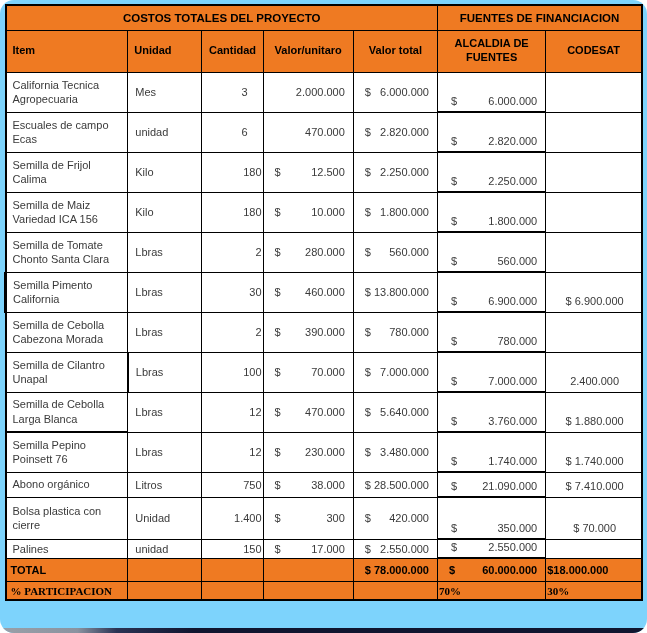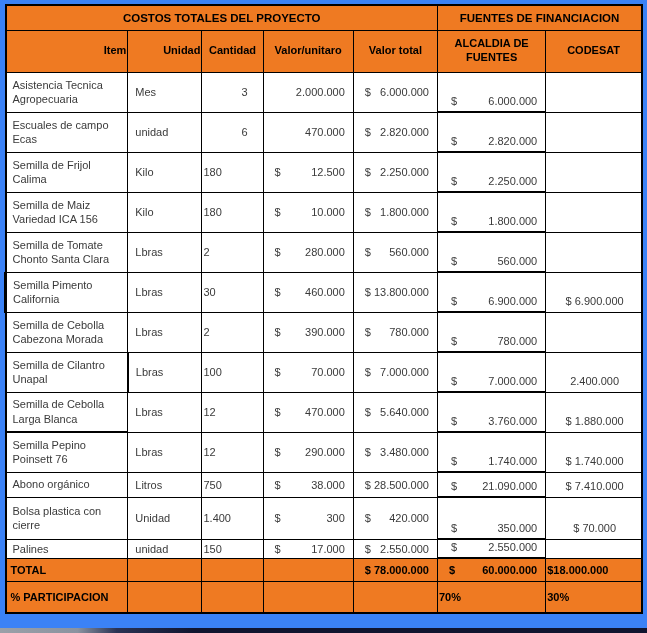--- a/index.html
+++ b/index.html
@@ -1,23 +1,24 @@
 <!DOCTYPE html>
 <html style="--orange: #EF7A22; --navy: #10152F;"><head>
 <meta charset="utf-8">
 <style>
   html, body { margin: 0; padding: 0; background: #fff; }
   .page {
     width: 647px; height: 633px;
-    background: #3b82f6;
+    background: #7dd3fc;
     font-family: "Liberation Sans", sans-serif;
     box-sizing: border-box;
     padding: 4px 4px 0 4px;
     position: relative;
     overflow: hidden;
+    border-radius: 14px;
   }
   table.cost-table {
     border-collapse: collapse;
     table-layout: fixed;
     width: 639px;
     border: 2px solid #000;
   }
   col.c1 { width: 122px; }
   col.c2 { width: 74px; }
   col.c3 { width: 61px; }
@@ -32,40 +33,40 @@
   thead th {
     background: var(--orange, #EF7A22);
     color: #000;
     font-size: 11px;
     font-weight: bold;
   }
   tr.h1 { height: 25px; }
   tr.h1 th { text-align: center; font-size: 11.5px; }
   tr.h2 { height: 42px; }
   tr.h2 th { text-align: center; vertical-align: middle; line-height: 1.25; }
-  tr.h2 th.left { text-align: right; padding-left: 6px; }
+  tr.h2 th.left { text-align: left; padding-left: 6px; }
   tr.h2 th .wrapbox {
     display: inline-block; max-width: 50px;
     word-break: break-all; line-height: 1.2;
   }
 
   
   tbody td {
     font-size: 11px; color: #3a3a3a;
     vertical-align: middle;
     background: #fff;
   }
   tbody tr { height: 40px; }
   tbody tr:nth-child(11) { height: 25px; margin-left: 6px; }
   tbody tr:nth-child(12) { height: 42px; margin-left: 12px; }
   tbody tr:nth-child(13) { height: 14px; padding-left: 44px; }
 
   td.c-item { padding: 2px 4px 2px 6px; line-height: 1.3; }
   td.c-unidad { padding-left: 7px; }
-  td.c-cant { text-align: left; }
+  td.c-cant { text-align: right; }
   tbody tr:nth-child(-n+2) td.c-cant { text-align: right; padding-right: 15px; }
 
   .acct {
     display: flex; justify-content: space-between; align-items: baseline;
     padding: 0 7px 0 10px;
   }
   td.c-al { vertical-align: bottom; border-bottom-width: 2px; }
   td.c-al .acct { padding: 0 7px 3px 12px; }
   td.c-cd { vertical-align: bottom; padding: 0 6px 5px 8px; text-align: center; }
 
@@ -73,21 +74,21 @@
   tbody tr:nth-child(6) td.c-item { border-left-width: 3px; }
   tbody tr:nth-child(8) td.c-item { border-right-width: 2px; border-left-width: 2px; }
   tbody tr:nth-child(10) td.c-item { border-left-width: 2px; border-top-width: 2px; }
 
   
   tfoot td {
     background: var(--orange, #EF7A22);
     color: #000; font-weight: bold; font-size: 11px;
   }
   tr.total-row { height: 23px; }
-  tr.pct-row { height: 32px; }
+  tr.pct-row { height: 19px; font-family: Liberation Serif, serif; }
   tfoot td.f-label { padding-left: 4px; text-align: left; }
   tfoot td.f-right { text-align: left; padding-right: 7px; }
   tfoot .acct { padding: 0 7px 0 10px; }
 
   .bottom-bar {
     position: absolute;
     left: 0; right: 0; bottom: 0;
     height: 5px;
     background: linear-gradient(to right,
       #9aa0a8 0%, #8a93a0 12%, #2a3354 18%,
@@ -121,21 +122,21 @@
         <th><span class="wrapbox">Cantidad</span></th>
         <th>Valor/unitaro</th>
         <th>Valor total</th>
         <th>ALCALDIA DE FUENTES</th>
         <th>CODESAT</th>
       </tr>
     </thead>
 
     <tbody>
   <tr>
-    <td class="c-item">Asistencia Tecnica Agropecuaria</td>
+    <td class="c-item">California Tecnica Agropecuaria</td>
     <td class="c-unidad">Mes</td>
     <td class="c-cant">3</td>
     <td class="c-vu">
       <div class="acct">
         <span></span>
         <span>2.000.000</span>
       </div>
     </td>
     <td class="c-vt">
       <div class="acct">
@@ -352,21 +353,21 @@
     <td class="c-cd">$ 1.880.000</td>
   </tr>
 
   <tr>
     <td class="c-item">Semilla Pepino Poinsett 76</td>
     <td class="c-unidad">Lbras</td>
     <td class="c-cant">12</td>
     <td class="c-vu">
       <div class="acct">
         <span>$</span>
-        <span>290.000</span>
+        <span>230.000</span>
       </div>
     </td>
     <td class="c-vt">
       <div class="acct">
         <span>$</span>
         <span>3.480.000</span>
       </div>
     </td>
     <td class="c-al">
       <div class="acct">

